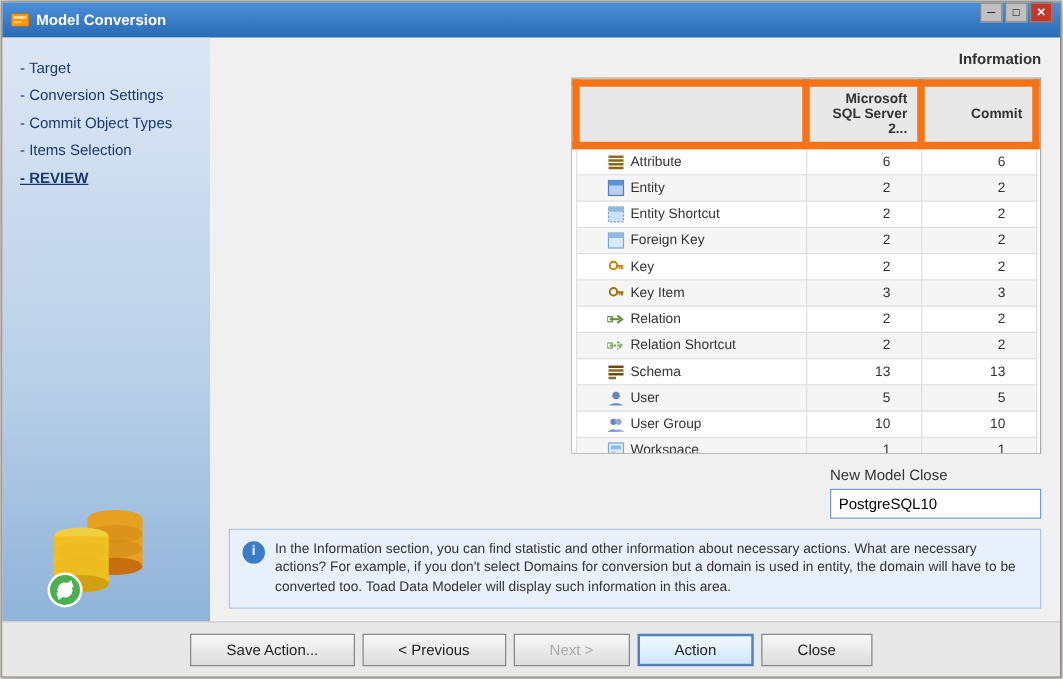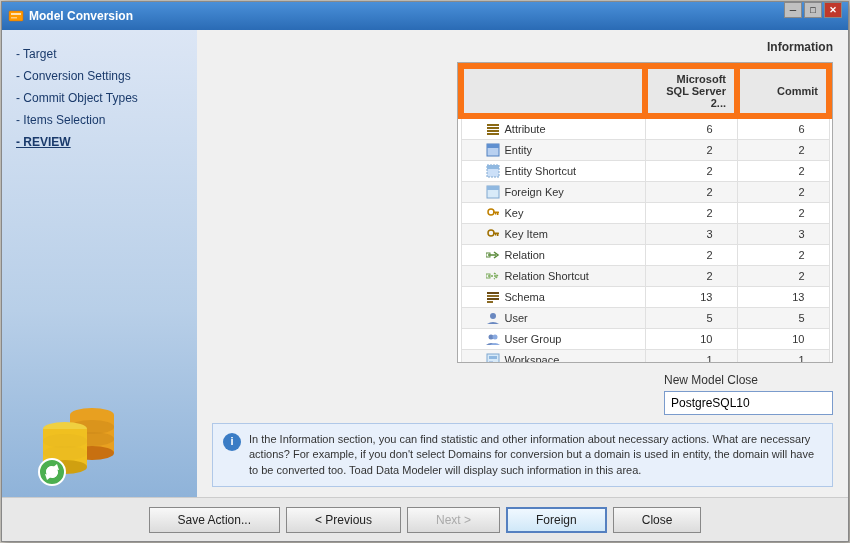--- a/index.html
+++ b/index.html
@@ -62,21 +62,21 @@
     .title-btn.close-btn {
       background: #c0392b;
       color: white;
     }
     .content {
       display: flex;
       flex: 1;
       overflow: hidden;
     }
     .sidebar {
-      width: 195px;
+      width: 166px;
       background: linear-gradient(to bottom, #dce6f5 0%, #b8cfe8 60%, #8fb3d9 100%);
       padding: 15px 10px;
       display: flex;
       flex-direction: column;
       gap: 4px;
       flex-shrink: 0;
       position: relative;
     }
     .sidebar-item {
       font-size: 12px;
@@ -488,16 +488,16 @@
         <div class="info-icon">i</div>
         <span>In the Information section, you can find statistic and other information about necessary actions. What are necessary actions? For example, if you don't select Domains for conversion but a domain is used in entity, the domain will have to be converted too. Toad Data Modeler will display such information in this area.</span>
       </div>
     </div>
   </div>
 
   <div class="bottom-bar">
     <button class="btn">Save Action...</button>
     <button class="btn">&lt; Previous</button>
     <button class="btn" disabled="" style="color:#aaa;">Next &gt;</button>
-    <button class="btn btn-finish">Foreign</button>
+    <button class="btn btn-finish">Action</button>
     <button class="btn">Close</button>
   </div>
 </div>
 
 </body></html>

